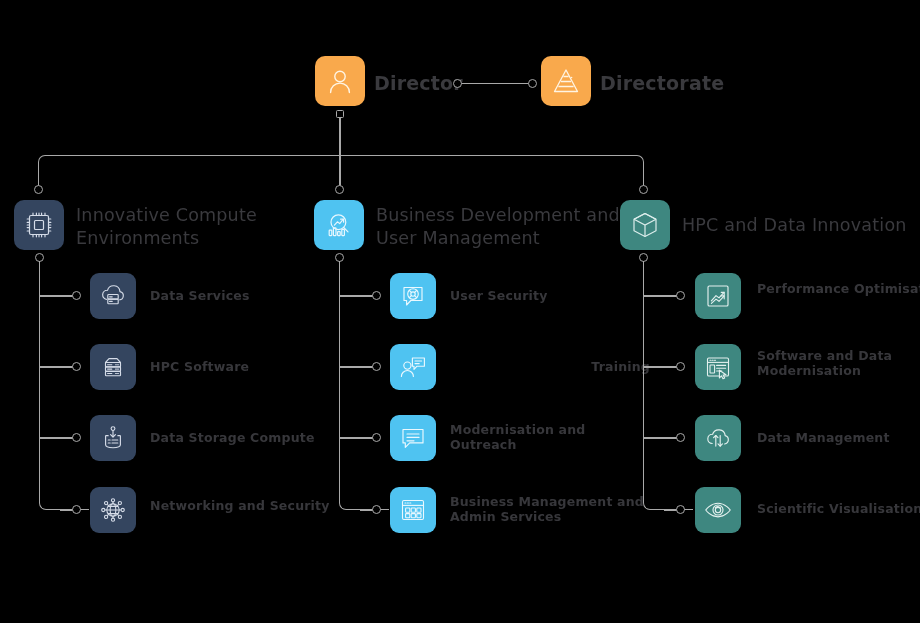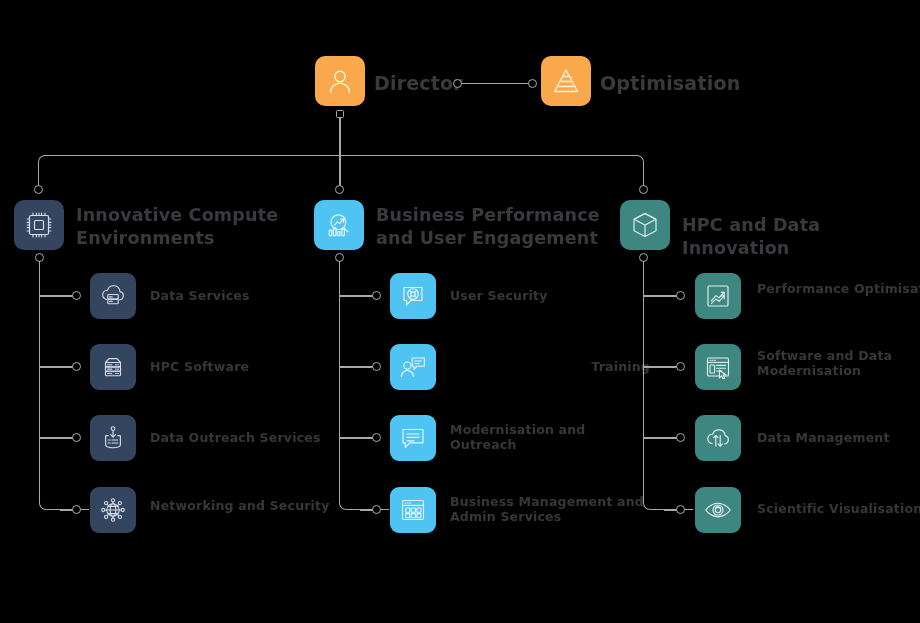--- a/index.html
+++ b/index.html
@@ -17,21 +17,21 @@
   .tile.navy{background:#34455F;}
   .tile.blue{background:#4FC3F1;}
   .tile.teal{background:#3E8780;}
   .tile.big{width:50px;height:50px;border-radius:10px;}
   .tile.sub{width:46px;height:46px;border-radius:9px;}
   .tile.top{width:50px;height:50px;border-radius:10px;}
 
   
   .label{position:absolute;color:#3A3A3E;letter-spacing:.2px;}
   .label.top{font-size:19px;font-weight:700;line-height:22px;}
-  .label.dept{font-size:17.5px;font-weight:700;line-height:23px;width:250px;}
+  .label.dept{font-size:17.5px;font-weight:400;line-height:23px;width:250px;}
   .label.sub{font-size:12.5px;font-weight:700;line-height:15px;width:200px;color:#37373B;}
 
   
   .ln{position:absolute;background:#A9A9A9;}
   .ln.h{height:1.5px;}
   .ln.v{width:1.5px;}
   .dot{position:absolute;width:9px;height:9px;border-radius:50%;
        border:1.5px solid #A9A9A9;background:#000;box-sizing:border-box;}
   .sq{position:absolute;width:8px;height:8px;border-radius:1.5px;
        border:1.5px solid #A9A9A9;background:#000;box-sizing:border-box;}
@@ -59,21 +59,21 @@
 
   <div class="tile top orange" style="left:541px;top:56px;">
     <span>
       <svg width="30" height="30" viewBox="0 0 30 30" fill="none" stroke="#FFF4E2" stroke-width="1.3">
         <path d="M15 4 L26.5 25.5 H3.5 Z" stroke-linejoin="round"></path>
         <path d="M9.9 15.5h10.2M7.4 20.5h15.2M12.4 10.5h5.2"></path>
         <circle cx="20.6" cy="11.5" r="0.8" fill="#FFF4E2" stroke="none"></circle>
       </svg>
     </span>
   </div>
-  <div class="label top" style="left:600px;top:72px;">Optimisation</div>
+  <div class="label top" style="left:600px;top:72px;">Directorate</div>
 
   <div class="ln h" style="left:458px;top:82.5px;width:74px;"></div>
   <div class="dot" style="left:453px;top:78.5px;"></div>
   <div class="dot" style="left:528px;top:78.5px;"></div>
 
   <div class="sq" style="left:335.5px;top:110px;"></div>
   <div class="ln v" style="left:339px;top:118px;height:38px;"></div>
 
   <div class="bus" style="left:38px;top:155px;width:606px;height:34px;"></div>
   <div class="ln v" style="left:339px;top:155px;height:34px;"></div>
@@ -138,21 +138,21 @@
       <svg width="30" height="30" viewBox="0 0 30 30" fill="none" stroke="#D5DCE8" stroke-width="1.15">
         <circle cx="15" cy="5.6" r="1.9"></circle>
         <path d="M15 7.5v6.2" stroke-linecap="round"></path>
         <path d="M12.6 11.6 15 14l2.4-2.4" stroke-linecap="round" stroke-linejoin="round"></path>
         <path d="M7.6 12.6h3M19.4 12.6h3"></path>
         <path d="M7.6 12.6v9.2c0 1.7 3.3 2.9 7.4 2.9s7.4-1.2 7.4-2.9v-9.2"></path>
         <path d="M10.2 17h2M14 17h5.8M10.2 20h2M14 20h5.8" stroke-linecap="round"></path>
       </svg>
     </span>
   </div>
-  <div class="label sub" style="left:150px;top:430px;">Data Outreach Services</div>
+  <div class="label sub" style="left:150px;top:430px;">Data Storage Compute</div>
 
   <div class="tile sub navy" style="left:90px;top:487px;">
     <span>
       <svg width="30" height="30" viewBox="0 0 30 30" fill="none" stroke="#D5DCE8" stroke-width="1.1">
         <circle cx="15" cy="15" r="6.2"></circle>
         <ellipse cx="15" cy="15" rx="2.8" ry="6.2"></ellipse>
         <path d="M8.8 15h12.4M9.9 11.4h10.2M9.9 18.6h10.2"></path>
         <circle cx="15" cy="5.3" r="1.6"></circle>
           <circle cx="15" cy="24.7" r="1.6"></circle>
         <circle cx="5.3" cy="15" r="1.6"></circle>
@@ -174,21 +174,21 @@
         <path d="M20.7 18.5 25 22.8" stroke-linecap="round"></path>
         <path d="M11.4 16.2l3-3.4 2.3 1.8 3.4-4.2" stroke-linecap="round" stroke-linejoin="round"></path>
         <path d="M17.6 10.2h3v3" stroke-linecap="round" stroke-linejoin="round"></path>
         <rect x="6.2" y="21.2" width="2.6" height="5.4" rx="0.5"></rect>
         <rect x="10.4" y="18.8" width="2.6" height="7.8" rx="0.5"></rect>
         <rect x="14.6" y="22.6" width="2.6" height="4" rx="0.5"></rect>
         <rect x="18.8" y="20.4" width="2.6" height="6.2" rx="0.5"></rect>
       </svg>
     </span>
   </div>
-  <div class="label dept" style="left:376px;top:204px;">Business Performance and User Engagement</div>
+  <div class="label dept" style="left:376px;top:204px;">Business Development and User Management</div>
 
   <div class="dot" style="left:335px;top:253px;"></div>
   <div class="spine" style="left:339px;top:261px;width:50px;height:249px;"></div>
 
   <div class="ln h" style="left:339px;top:295px;width:36px;"></div>
   <div class="dot" style="left:372px;top:291px;"></div>
   <div class="ln h" style="left:339px;top:366px;width:36px;"></div>
   <div class="dot" style="left:372px;top:362px;"></div>
   <div class="ln h" style="left:339px;top:437px;width:36px;"></div>
   <div class="dot" style="left:372px;top:433px;"></div>

